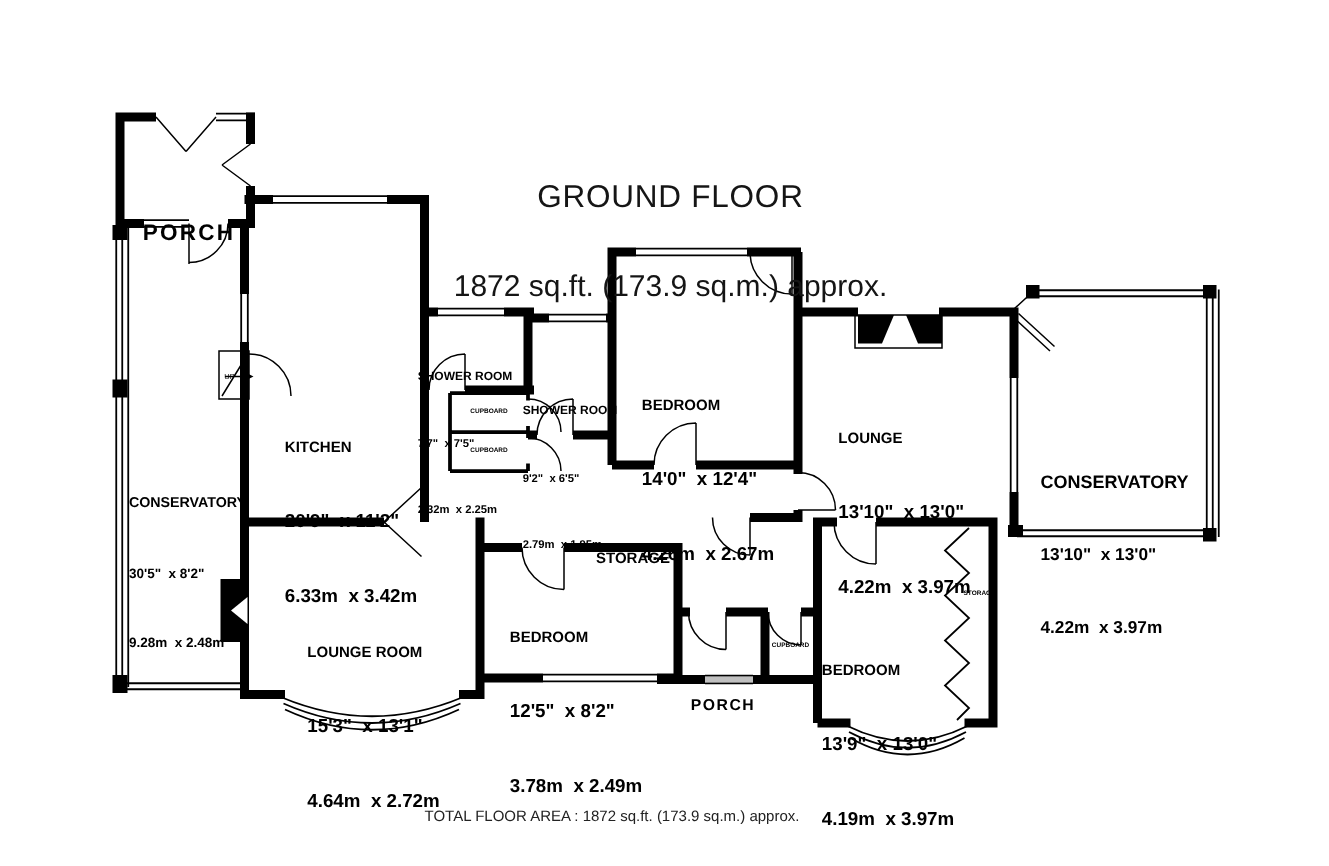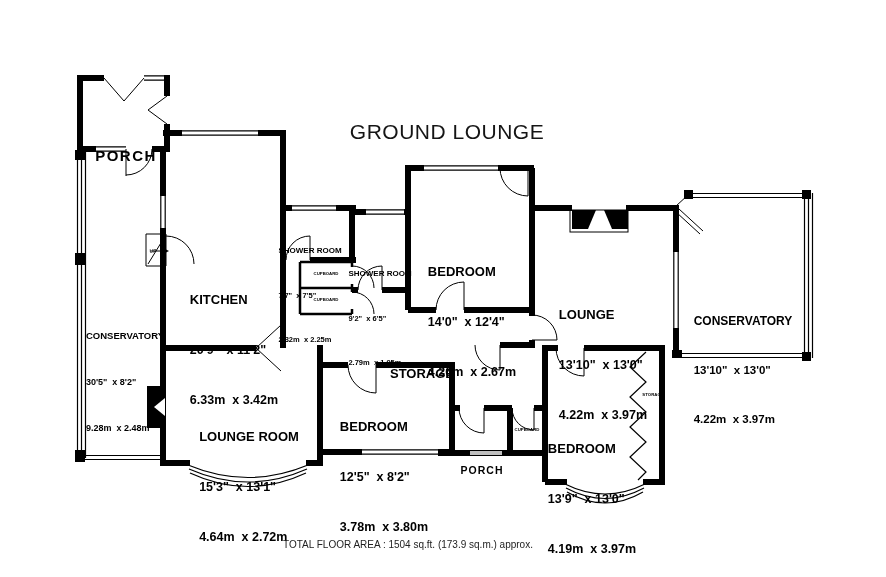--- a/index.html
+++ b/index.html
@@ -8,21 +8,21 @@
   svg{position:absolute;left:0;top:0;}
 
   .title{position:absolute;left:447px;top:84px;transform:translateX(-50%);
          text-align:center;white-space:pre;color:#151515;}
   .title .t1{font-size:21px;letter-spacing:.5px;}
   .title .t2{font-size:20px;}
 
   .room{position:absolute;transform:translateX(-50%);text-align:left;
         white-space:pre;line-height:1.12;font-weight:700;}
   .room div:empty{display:none;}
-  .s-lg .rn{font-size:13px;}   .s-lg .rd{font-size:12.5px;}
+  .s-lg .rn{font-size:10px;}   .s-lg .rd{font-size:12.5px;}
   .s-md .rn{font-size:12px;}   .s-md .rd{font-size:11.5px;}
   .s-sm .rn{font-size:9.5px;}  .s-sm .rd{font-size:9px;}
   .s-xs .rn{font-size:8px;}    .s-xs .rd{font-size:7.5px;}
   .s-porch .rn{font-size:15px;letter-spacing:1.5px;}
   .s-psm .rn{font-size:10.5px;letter-spacing:1px;}
 
   .micro{position:absolute;font-weight:700;font-size:9px;white-space:nowrap;
          transform:translate(-50%,-50%) scale(.48);transform-origin:center;}
   .up-lbl{position:absolute;font-size:9px;white-space:nowrap;
           transform:translate(-50%,-50%) scale(.55);}
@@ -135,21 +135,22 @@
       <rect x="684" y="190" width="9" height="9" fill="#000"></rect>
       <rect x="802" y="190" width="9" height="9" fill="#000"></rect>
       <rect x="802" y="352" width="9" height="9" fill="#000"></rect>
       <rect x="672" y="350" width="10" height="8" fill="#000"></rect>
       <polygon points="161,247 169,251 161,255" fill="#000"></polygon>
       <rect x="470" y="451" width="32" height="4" fill="#c0c0c0"></rect>
     </g>
   </svg>
 
   <div class="title">
-    <div class="t1">GROUND LOUNGE</div>
+    <div class="t1">GROUND FLOOR</div>
+    <div class="t2">1872 sq.ft. (173.9 sq.m.) approx.</div>
   </div>
 
   <div class="room s-porch" style="left:126px;top:112px">
     <div class="rn">PORCH</div>
   </div>
 
   <div class="room s-sm" style="left:125px;top:295px">
     <div class="rn">CONSERVATORY</div>
     <div class="rd">30'5"  x 8'2"</div>
     <div class="rd">9.28m  x 2.48m</div>
@@ -172,21 +173,21 @@
     <div class="rd">9'2"  x 6'5"</div>
     <div class="rd">2.79m  x 1.95m</div>
   </div>
 
   <div class="room s-lg" style="left:472px;top:229px">
     <div class="rn">BEDROOM</div>
     <div class="rd">14'0"  x 12'4"</div>
     <div class="rd">4.26m  x 2.67m</div>
   </div>
 
-  <div class="room s-lg" style="left:603px;top:272px">
+  <div class="room s-lg" style="left:603px;top:251px">
     <div class="rn">LOUNGE</div>
     <div class="rd">13'10"  x 13'0"</div>
     <div class="rd">4.22m  x 3.97m</div>
   </div>
 
   <div class="room s-md" style="left:743px;top:279px">
     <div class="rn">CONSERVATORY</div>
     <div class="rd">13'10"  x 13'0"</div>
     <div class="rd">4.22m  x 3.97m</div>
   </div>
@@ -197,38 +198,38 @@
 
   <div class="room s-lg" style="left:249px;top:394px">
     <div class="rn">LOUNGE ROOM</div>
     <div class="rd">15'3"  x 13'1"</div>
     <div class="rd">4.64m  x 2.72m</div>
   </div>
 
   <div class="room s-lg" style="left:384px;top:384px">
     <div class="rn">BEDROOM</div>
     <div class="rd">12'5"  x 8'2"</div>
-    <div class="rd">3.78m  x 3.80m</div>
+    <div class="rd">3.78m  x 2.49m</div>
   </div>
 
   <div class="room s-psm" style="left:482px;top:429px">
     <div class="rn">PORCH</div>
   </div>
 
   <div class="room s-lg" style="left:592px;top:406px">
     <div class="rn">BEDROOM</div>
     <div class="rd">13'9"  x 13'0"</div>
     <div class="rd">4.19m  x 3.97m</div>
   </div>
 
   <div class="micro" style="left:326px;top:274px">CUPBOARD</div>
   <div class="micro" style="left:326px;top:300px">CUPBOARD</div>
   <div class="micro" style="left:527px;top:430px">CUPBOARD</div>
   <div class="micro" style="left:653px;top:395px">STORAGE</div>
   <div class="up-lbl" style="left:153px;top:251px">UP</div>
 
   <div class="footer">
-    <div class="f1">TOTAL FLOOR AREA : 1504 sq.ft. (173.9 sq.m.) approx.</div>
+    <div class="f1">TOTAL FLOOR AREA : 1872 sq.ft. (173.9 sq.m.) approx.</div>
     
     
   </div>
 
 </div>
 
 </body></html>

